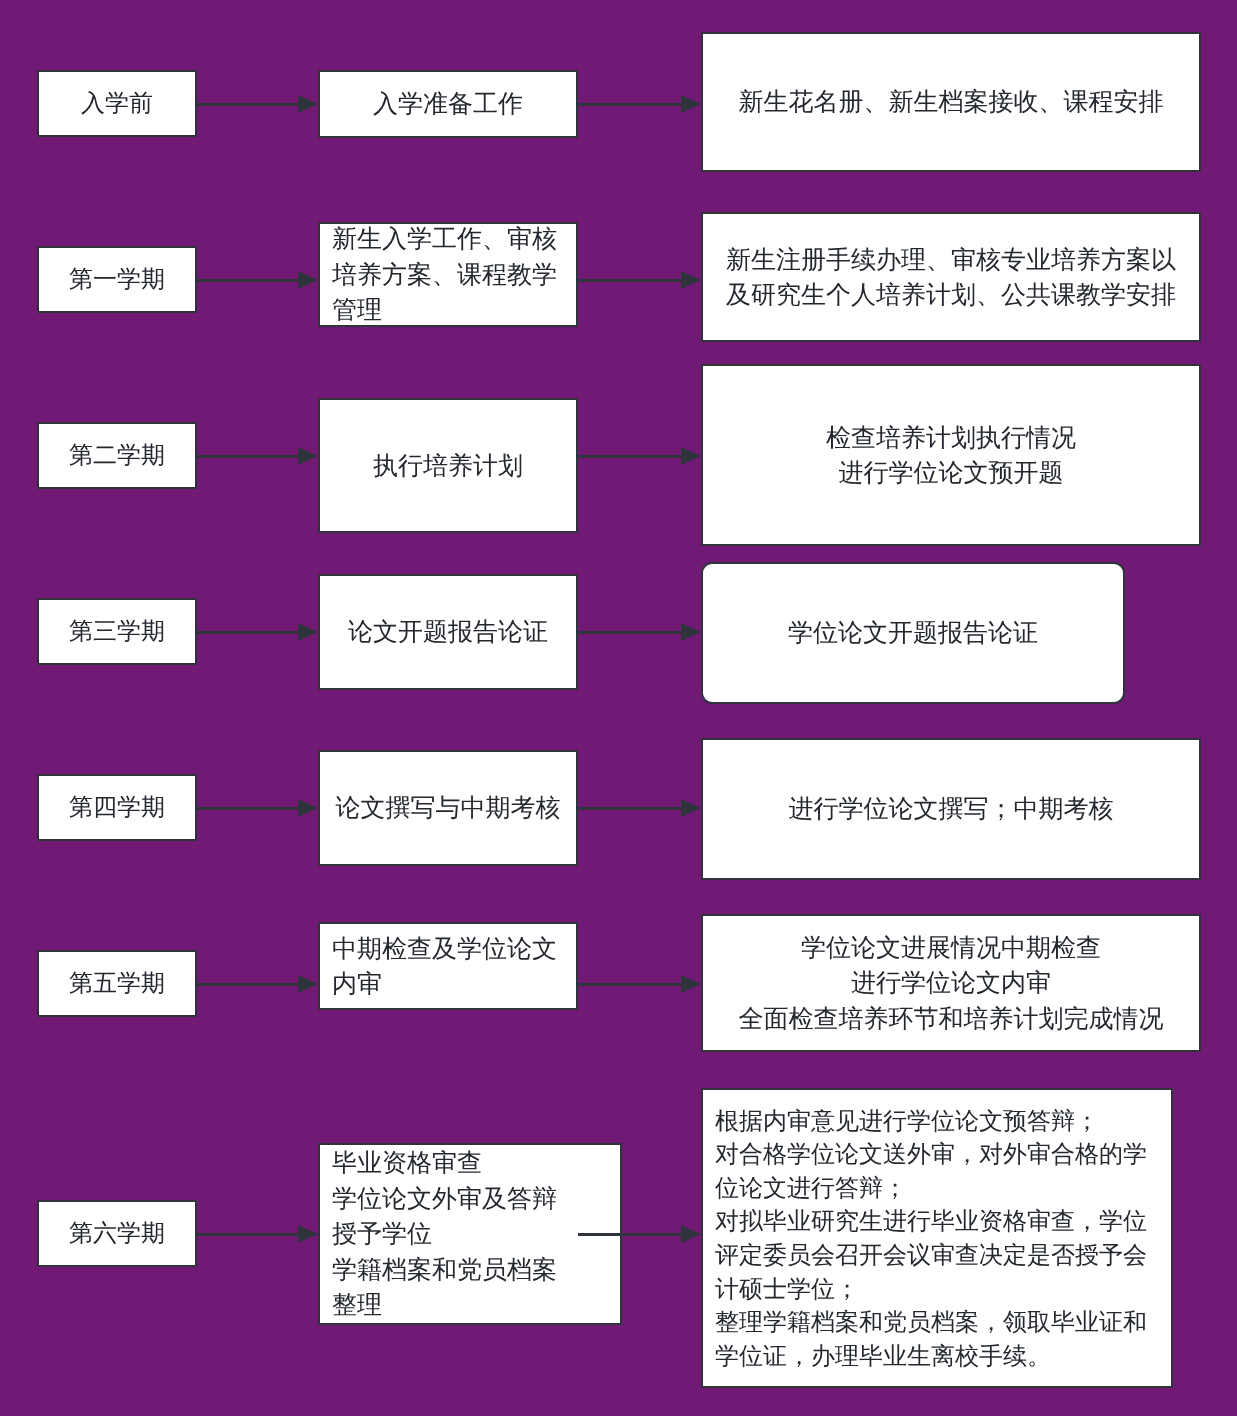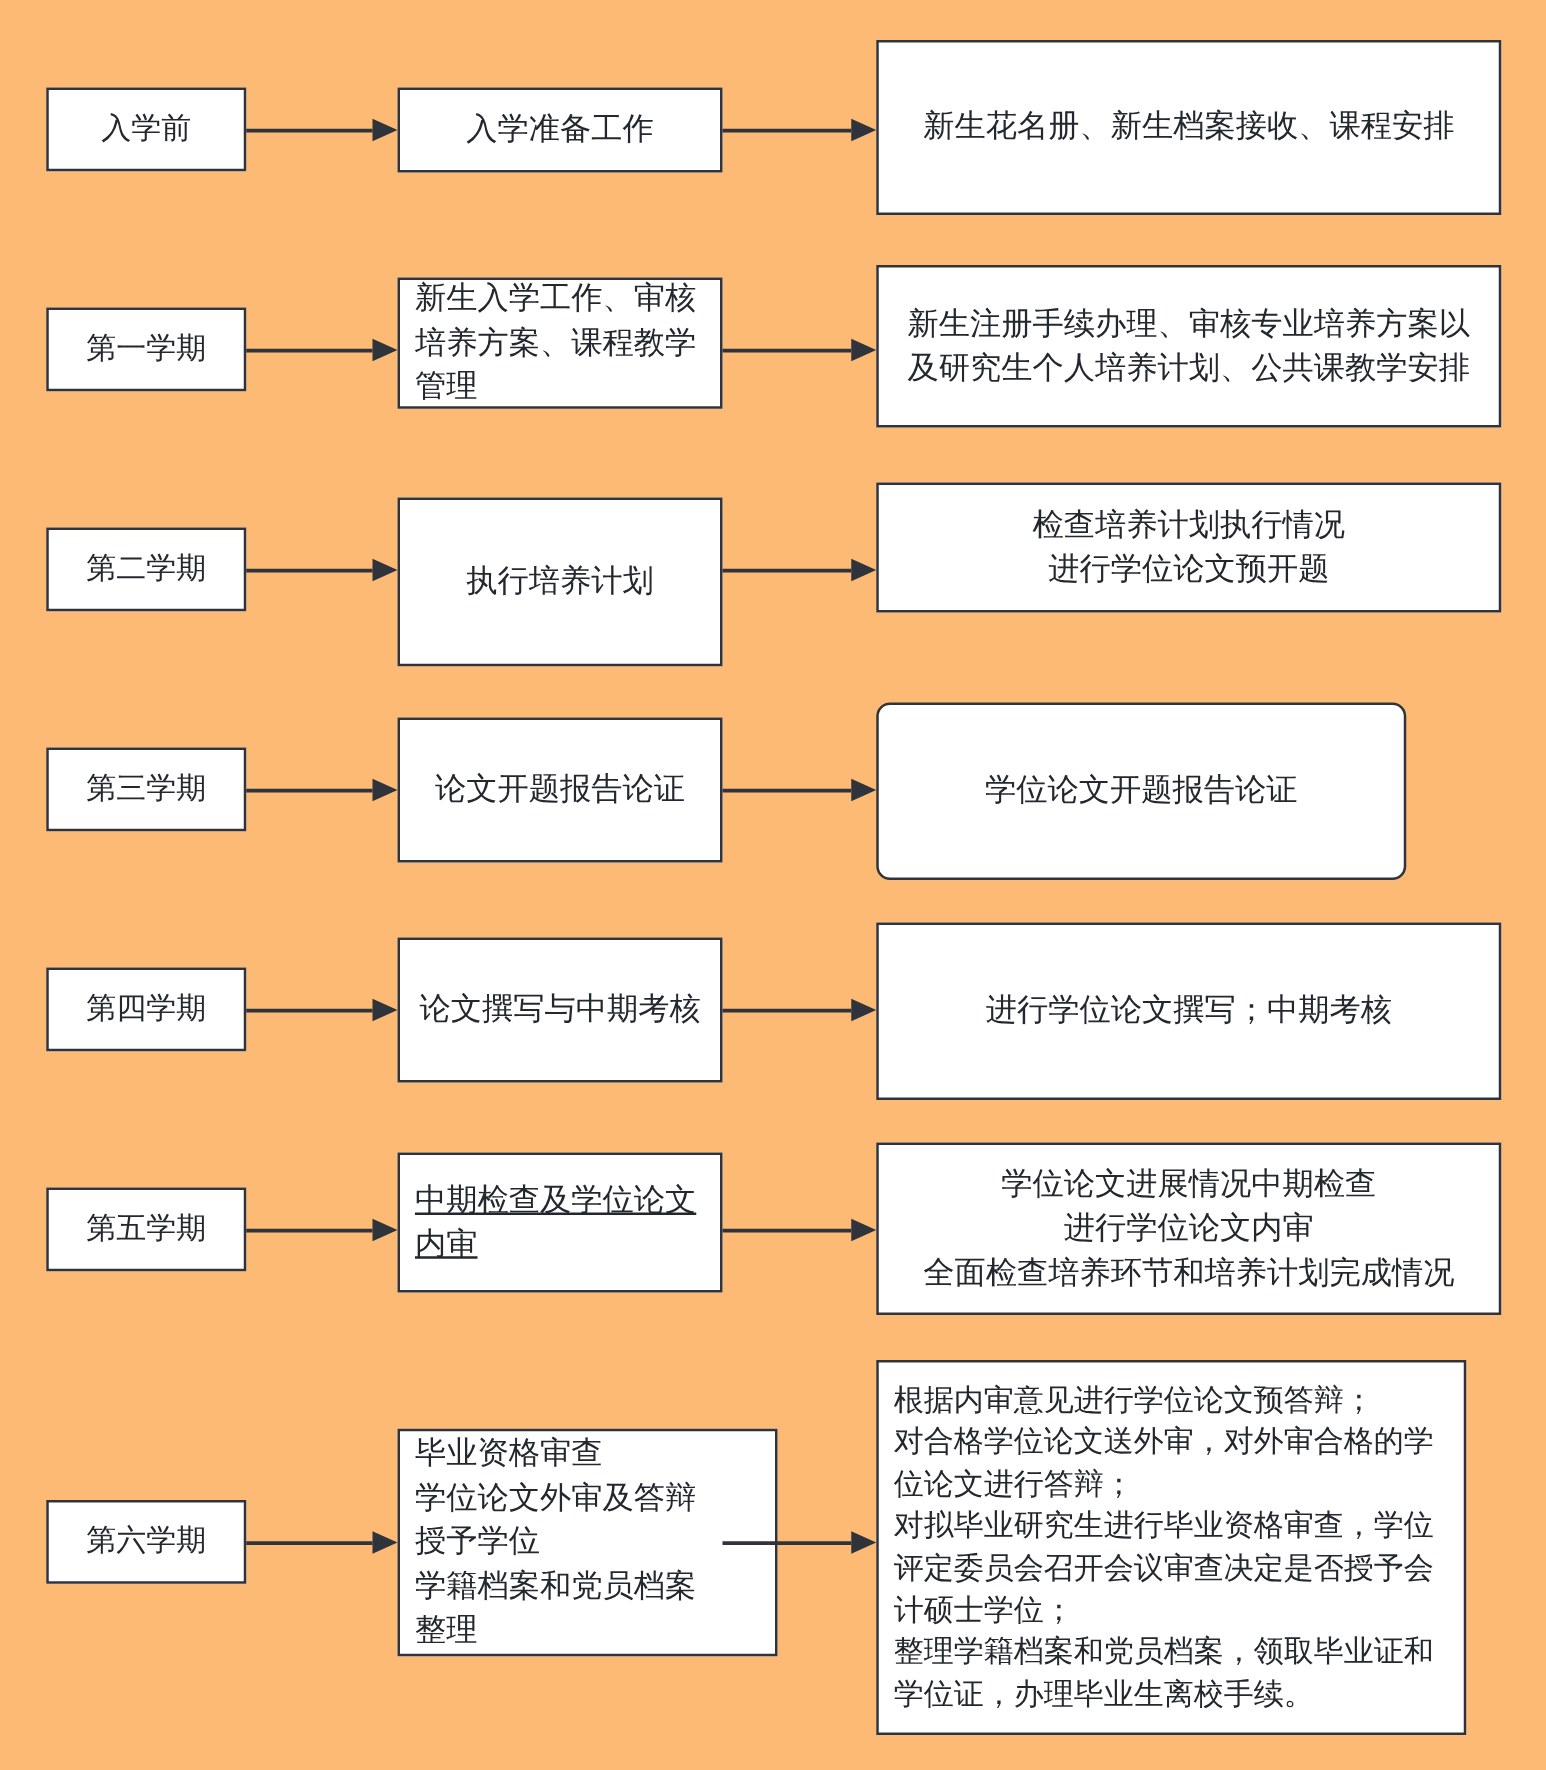--- a/index.html
+++ b/index.html
@@ -9,21 +9,21 @@
     background: #ffffff;
   }
   body {
     font-family: "Liberation Sans", "DejaVu Sans", sans-serif;
     color: #2b3038;
   }
   #flow-canvas {
     position: relative;
     width: 1237px;
     height: 1416px;
-    background: #fdba74;
+    background: #701a75;
     overflow: hidden;
   }
 
   .node {
     position: absolute;
     box-sizing: border-box;
     border: 2.5px solid #2f343c;
     background: #ffffff;
     display: flex;
     align-items: center;
@@ -126,21 +126,21 @@
     <span class="shaft" style="width:101px;"></span>
     <span class="head" style="left:101px;"></span>
   </div>
   <div class="node center col-task" style="left:318px; top:398px; width:260px; height:135px;">
     <span class="label">执行培养计划</span>
   </div>
   <div class="connector" style="left:578px; top:456px; width:123px;">
     <span class="shaft" style="width:103px;"></span>
     <span class="head" style="left:103px;"></span>
   </div>
-  <div class="node center col-detail" style="left:701px; top:386px; width:500px; height:104px;text-align:center;">
+  <div class="node center col-detail" style="left:701px; top:364px; width:500px; height:182px;text-align:center;">
     <span class="label">检查培养计划执行情况
 进行学位论文预开题</span>
   </div>
 
   <div class="node center col-stage" style="left:37px; top:598px; width:160px; height:67px;">
     <span class="label">第三学期</span>
   </div>
   <div class="connector" style="left:197px; top:632px; width:121px;">
     <span class="shaft" style="width:101px;"></span>
     <span class="head" style="left:101px;"></span>
@@ -174,21 +174,21 @@
     <span class="label">进行学位论文撰写；中期考核</span>
   </div>
 
   <div class="node center col-stage" style="left:37px; top:950px; width:160px; height:67px;">
     <span class="label">第五学期</span>
   </div>
   <div class="connector" style="left:197px; top:984px; width:121px;">
     <span class="shaft" style="width:101px;"></span>
     <span class="head" style="left:101px;"></span>
   </div>
-  <div class="node left col-task" style="left:318px; top:922px; width:260px; height:112px;text-decoration:underline;">
+  <div class="node left col-task" style="left:318px; top:922px; width:260px; height:88px;">
     <span class="label">中期检查及学位论文
 内审</span>
   </div>
   <div class="connector" style="left:578px; top:984px; width:123px;">
     <span class="shaft" style="width:103px;"></span>
     <span class="head" style="left:103px;"></span>
   </div>
   <div class="node center col-detail" style="left:701px; top:914px; width:500px; height:138px;">
     <span class="label">学位论文进展情况中期检查
 进行学位论文内审

